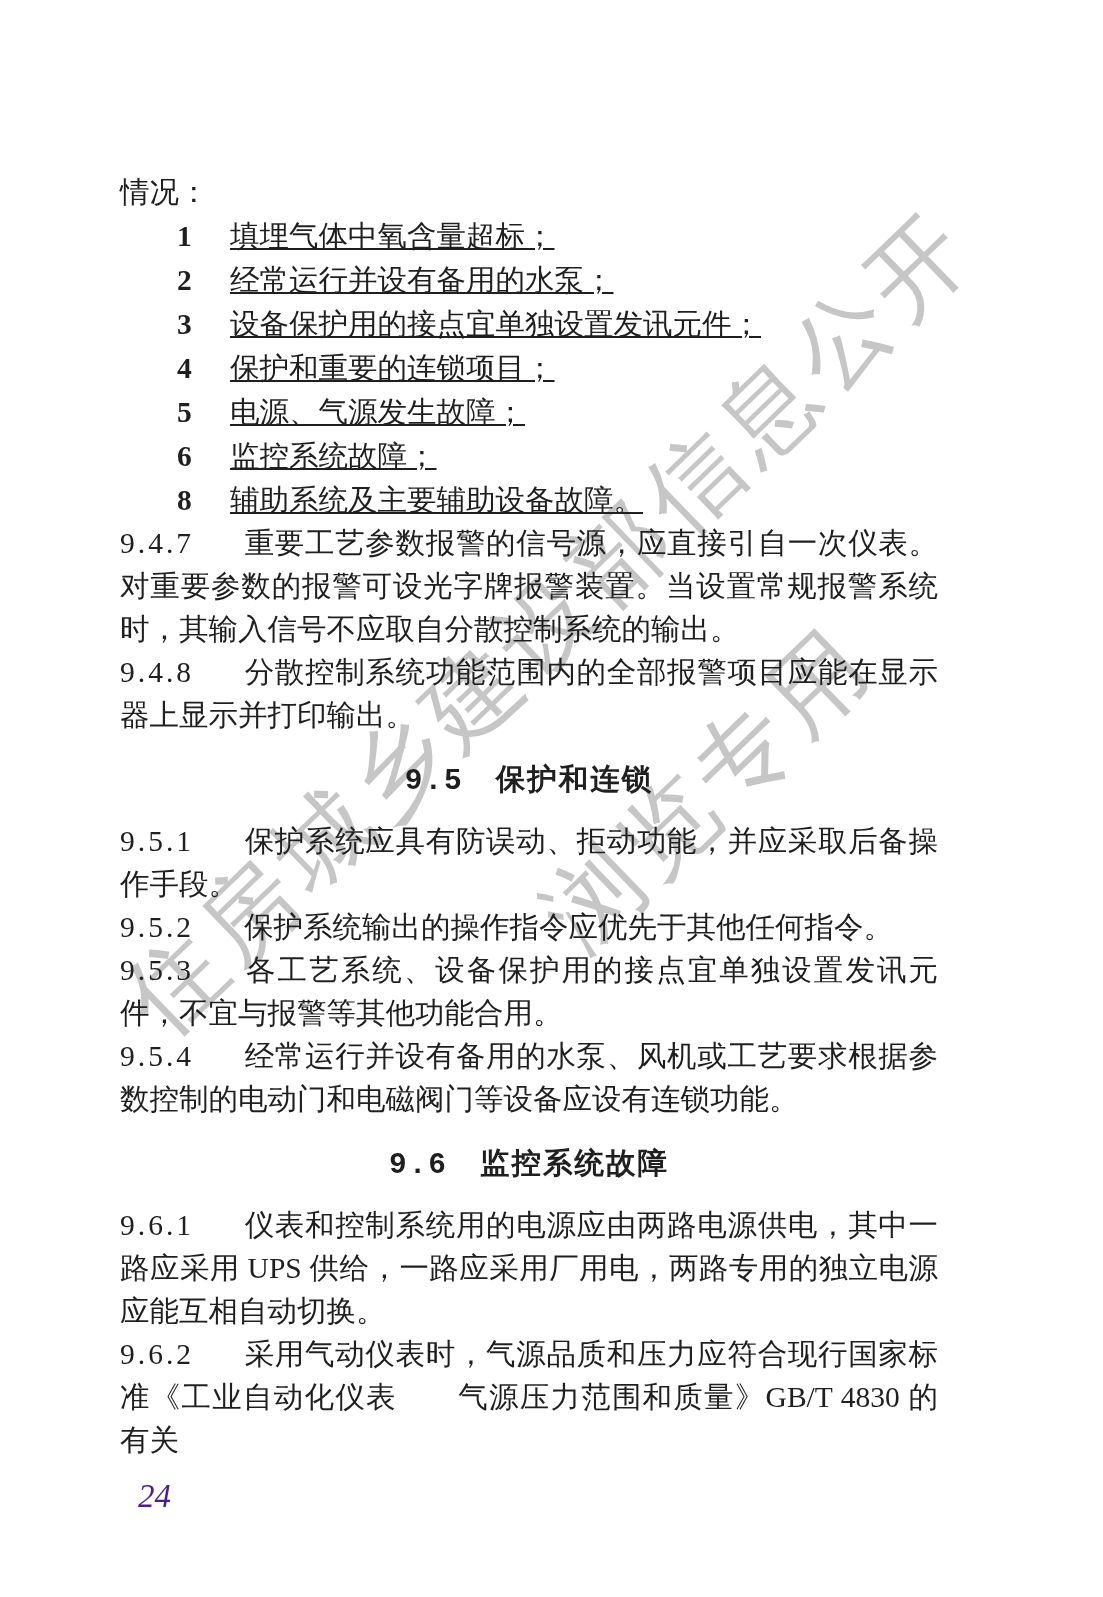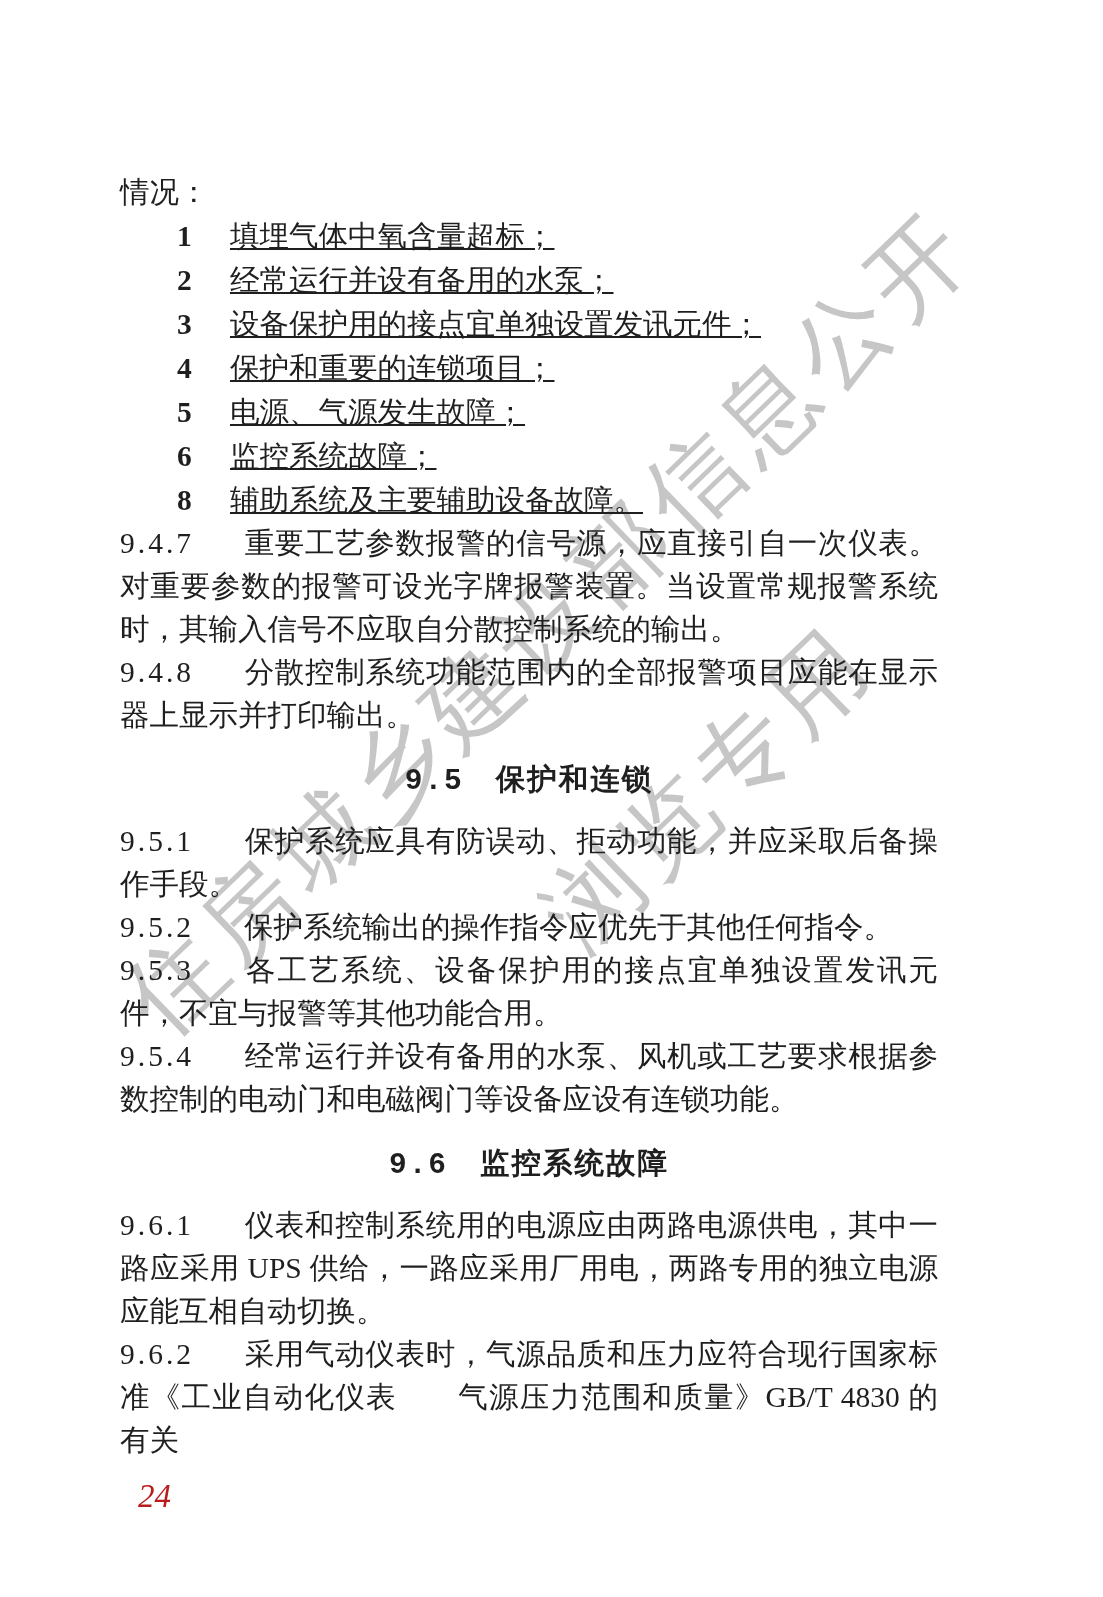--- a/index.html
+++ b/index.html
@@ -94,21 +94,21 @@
     font-family: "Liberation Sans", "DejaVu Sans", sans-serif;
     letter-spacing: 2px;
   }
   .page-number {
     position: absolute;
     left: 138px;
     top: 1478px;
     z-index: 1;
     font-size: 33px;
     font-style: italic;
-    color: #b91c1c;
+    color: #4c1d95;
   }
 </style>
 </head>
 <body>
 
 <div class="page">
 
   <div class="watermark">
     <div class="wm-line">住房城乡建设部信息公开</div>
     <div class="wm-line">浏览专用</div>

